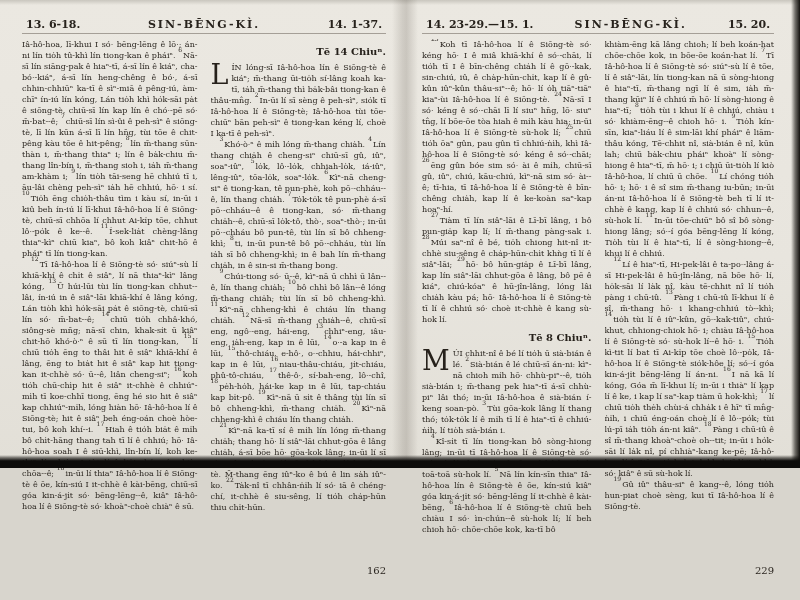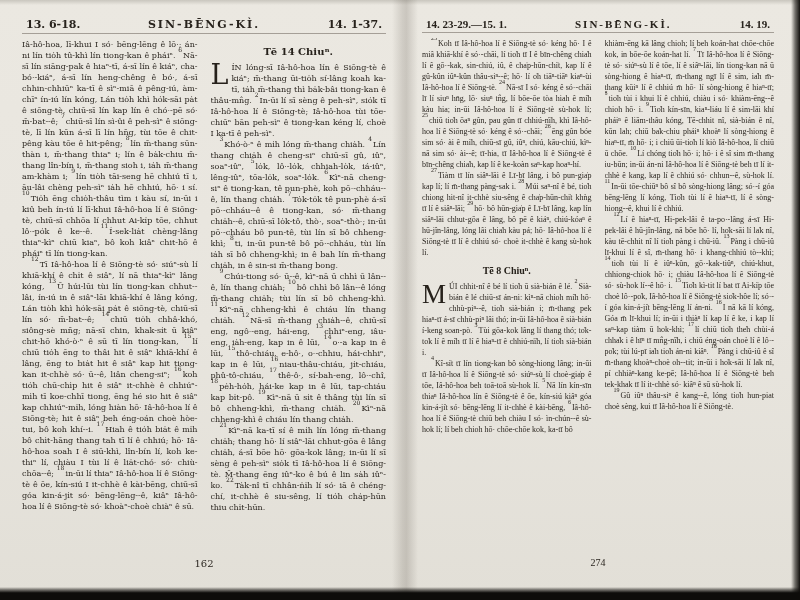--- a/index.html
+++ b/index.html
@@ -1,52 +1,52 @@
 <!DOCTYPE html>
 <html><head>
 <meta charset="utf-8">
 <style>
   * { margin:0; padding:0; box-sizing:border-box; }
   html,body { width:800px; height:600px; overflow:hidden; }
   body { font-family:"DejaVu Serif","Liberation Serif",serif; background:#d8d5cd; }
 
-  .scan { position:relative; width:800px; height:600px;
+  .scan { position:relative; width:800px; height:468px;
           background:linear-gradient(180deg,#ebe8e1 0%,#e8e5de 55%,#e2dfd7 100%); }
 
   .edge-top { position:absolute; top:0; left:0; right:0; height:5px;
               background:linear-gradient(#c9c6be,rgba(201,198,190,0)); }
   .edge-right { position:absolute; top:0; right:0; width:9px; height:100%;
               background:linear-gradient(90deg,rgba(20,18,14,0) 0%,rgba(20,18,14,.55) 45%,#12100d 100%); }
   .edge-bottom { position:absolute; left:0; right:0; bottom:0; height:13px;
               background:linear-gradient(rgba(18,16,13,0) 0%,rgba(18,16,13,.5) 20%,#0d0c0a 45%,#0d0c0a 100%); }
   .gutter { position:absolute; top:0; left:392px; width:26px; height:100%;
               background:linear-gradient(90deg,rgba(70,62,52,0) 0%,rgba(70,62,52,.16) 40%,rgba(70,62,52,.2) 55%,rgba(70,62,52,0) 100%); }
 
   .spread { position:absolute; top:8px; left:6px; right:14px; bottom:20px; display:flex; }
   .page { width:50%; position:relative; padding:10px 10px 0 16px; }
-  .page.pageR { padding:10px 12px 0 26px;font-family:Liberation Serif, serif; }
+  .page.pageR { padding:10px 12px 0 26px; }
 
   .pg-header { display:flex; justify-content:space-between; align-items:baseline;
                font-size:11px; font-weight:bold; color:#27221c; padding:0 4px 2px 4px;
                border-bottom:1px solid rgba(60,50,40,.4); }
   .pg-header .ctr { letter-spacing:2px; }
 
   .cols { display:flex; gap:13px; height:516px; overflow:hidden; margin-top:5px; }
   .col { flex:1; overflow:hidden; font-size:8px; line-height:11px; text-align:justify;
          color:#2b2620; word-spacing:0; }
 
   .blk { text-indent:9px; }
   .blk.cont { text-indent:0; }
   .blk.start { text-indent:0; }
   sup.vn { font-size:6px; line-height:0; position:relative; top:-2.5px; padding-right:1px; color:#2b2620; }
-  .chap { text-align:center; text-indent:0; font-weight:bold; font-size:10px;
+  .chap { text-align:right; text-indent:0; font-weight:bold; font-size:10px;
           margin:7px 0 5px 0; color:#26211b; }
   .dc { float:left; font-size:27px; line-height:24px; padding:1px 3px 0 0; color:#26211b; }
 
-  .pg-num { text-align:center; font-size:10px; color:#2b2620; margin-top:3px; }
+  .pg-num { text-align:right; font-size:10px; color:#2b2620; margin-top:10px; }
 </style>
 </head>
 <body>
 
 <div class="scan">
   <div class="edge-top"></div>
 
   <div class="spread">
 
     <section class="page pageL">
@@ -68,37 +68,37 @@
             <p class="blk"><sup class="vn">21</sup>Kìⁿ-nā ka-tī sí ê mi̍h lín lóng m̄-thang chia̍h; thang hō· lí siâⁿ-lāi chhut-gōa ê lâng chia̍h, á-sī bōe hō· gōa-kok lâng; in-ūi lí sī sèng ê peh-sìⁿ sio̍k tī Iâ-hô-hoa lí ê Siōng-tè. M̄-thang ēng iûⁿ-ko ê bú ê lin sa̍h iûⁿ-ko. <sup class="vn">22</sup>Ta̍k-nî tī chhân-n̍i̍h lí só· iā ê chéng-chí, it-chhè ê siu-sêng, lí tio̍h cha̍p-hūn thiu chi̍t-hūn. </p>
           </div>
       </div>
       <div class="pg-num">162</div>
     </section>
 
     <section class="page pageR">
       <header class="pg-header">
         <span>14. 23-29.—15. 1.</span>
         <span class="ctr">SIN-BĒNG-KÌ.</span>
-        <span>14. 19.</span>
+        <span>15. 20.</span>
       </header>
       <div class="cols">
         <div class="col" id="colR1">
             <p class="blk"><sup class="vn">23</sup>Koh tī Iâ-hô-hoa lí ê Siōng-tè só· kéng hō· I ê miâ khiā-khí ê só·-chāi, lí tio̍h tī I ê bīn-chêng chia̍h lí ê gō·-kak, sin-chiú, iû, ê cha̍p-hūn-chi̍t, kap lí ê gû-kûn iûⁿ-kûn thâu-siⁿ--ê; hō· lí o̍h tiāⁿ-tiāⁿ kiaⁿ-ùi Iâ-hô-hoa lí ê Siōng-tè. <sup class="vn">24</sup>Nā-sī I só· kéng ê só·-chāi lī lí siuⁿ hn̄g, lō· siuⁿ tn̂g, lí bōe-ōe tòa hiah ê mi̍h kàu hia; in-ūi Iâ-hô-hoa lí ê Siōng-tè sù-hok lí; <sup class="vn">25</sup>chiū tio̍h ōaⁿ gûn, pau gûn tī chhiú-n̍i̍h, khì Iâ-hô-hoa lí ê Siōng-tè só· kéng ê só·-chāi; <sup class="vn">26</sup>ēng gûn bóe sim só· ài ê mi̍h, chiū-sī gû, iûⁿ, chiú, kāu-chiú, kìⁿ-nā sim só· ài--ê; tī-hia, tī Iâ-hô-hoa lí ê Siōng-tè ê bīn-chêng chia̍h, kap lí ê ke-koàn saⁿ-kap hoaⁿ-hí. </p>
             <p class="blk"><sup class="vn">27</sup>Tiàm tī lín siâⁿ-lāi ê Lī-bī lâng, i bô pun-gia̍p kap lí; lí m̄-thang pàng-sak i. <sup class="vn">28</sup>Múi saⁿ-nî ê bé, tio̍h chiong hit-nî it-chhè siu-sêng ê cha̍p-hūn-chi̍t khǹg tī lí ê siâⁿ-lāi; <sup class="vn">29</sup>hō· bô hūn-gia̍p ê Lī-bī lâng, kap lín siâⁿ-lāi chhut-gōa ê lâng, bô pē ê kiáⁿ, chiú-kóaⁿ ê hū-jîn-lâng, lóng lâi chia̍h kàu pá; hō· Iâ-hô-hoa lí ê Siōng-tè tī lí ê chhiú só· choè it-chhè ê kang sù-hok lí. </p>
             <div class="chap">Tē 8 Chiuⁿ.</div>
             <p class="blk start"><span class="dc">M</span>ÚI chhit-nî ê bé lí tio̍h ū sià-bián ê lé. <sup class="vn">2</sup>Sià-bián ê lé chiū-sī án-ni: kìⁿ-nā chioh mi̍h hō· chhù-piⁿ--ê, tio̍h sià-bián i; m̄-thang pek hiaⁿ-tī á-sī chhù-piⁿ lâi thó; in-ūi Iâ-hô-hoa ê sià-bián í-keng soan-pò. <sup class="vn">3</sup>Tùi gōa-kok lâng lí thang thó; to̍k-to̍k lí ê mi̍h tī lí ê hiaⁿ-tī ê chhiú-n̍i̍h, lí tio̍h sià-bián i. </p>
             <p class="blk"><sup class="vn">4</sup>Kî-si̍t tī lín tiong-kan bô sòng-hiong lâng; in-ūi tī Iâ-hô-hoa lí ê Siōng-tè só· siúⁿ-sù lí choè-gia̍p ê tōe, Iâ-hô-hoa beh toā-toā sù-hok lí. <sup class="vn">5</sup>Nā lín kín-sīn thiaⁿ Iâ-hô-hoa lín ê Siōng-tè ê ōe, kín-siú kiâⁿ góa kin-á-ji̍t só· bēng-lēng lí it-chhè ê kài-bēng, <sup class="vn">6</sup>Iâ-hô-hoa lí ê Siōng-tè chiū beh chiàu I só· ìn-chún--ê sù-hok lí; lí beh chioh hō· chōe-chōe kok, ka-tī bô </p>
           </div>
         <div class="col" id="colR2">
             <p class="blk cont">khiàm-ēng kā lâng chioh; lí beh koán-hat chōe-chōe kok, in bōe-ōe koán-hat lí. <sup class="vn">7</sup>Tī Iâ-hô-hoa lí ê Siōng-tè só· siúⁿ-sù lí ê tōe, lí ê siâⁿ-lāi, lín tiong-kan nā ū sòng-hiong ê hiaⁿ-tī, m̄-thang ngī lí ê sim, ia̍h m̄-thang kūiⁿ lí ê chhiú m̄ hō· lí sòng-hiong ê hiaⁿ-tī; <sup class="vn">8</sup>tio̍h tùi i khui lí ê chhiú, chiàu i só· khiàm-ēng--ê chioh hō· i. <sup class="vn">9</sup>Tio̍h kín-sīn, kiaⁿ-liáu lí ê sim-lāi khí pháiⁿ ê liām-thâu kóng, Tē-chhit nî, sià-bián ê nî, kūn lah; chiū ba̍k-chiu pháiⁿ khoàⁿ lí sòng-hiong ê hiaⁿ-tī, m̄ hō· i; i chiū ūi-tio̍h lí kiò Iâ-hô-hoa, lí chiū ū chōe. <sup class="vn">10</sup>Lí chóng tio̍h hō· i; hō· i ê sî sim m̄-thang iu-būn; in-ūi án-ni Iâ-hô-hoa lí ê Siōng-tè beh tī lí it-chhè ê kang, kap lí ê chhiú só· chhun--ê, sù-hok lí. <sup class="vn">11</sup>In-ūi tōe-chiūⁿ bô sî bô sòng-hiong lâng; só·-í góa bēng-lēng lí kóng, Tio̍h tùi lí ê hiaⁿ-tī, lí ê sòng-hiong--ê, khui lí ê chhiú. </p>
             <p class="blk"><sup class="vn">12</sup>Lí ê hiaⁿ-tī, Hi-pek-lâi ê ta-po·-lâng á-sī Hi-pek-lâi ê hū-jîn-lâng, nā bōe hō· lí, ho̍k-sāi lí la̍k nî, kàu tē-chhit nî lí tio̍h pàng i chū-iû. <sup class="vn">13</sup>Pàng i chū-iû lī-khui lí ê sî, m̄-thang hō· i khang-chhiú tò--khì; <sup class="vn">14</sup>tio̍h tùi lí ê iûⁿ-kûn, gō·-kak-tiûⁿ, chiú-khut, chhiong-chiok hō· i; chiàu Iâ-hô-hoa lí ê Siōng-tè só· sù-hok lí--ê hō· i. <sup class="vn">15</sup>Tio̍h kì-tit lí bat tī Ai-ki̍p tōe choè lô·-po̍k, Iâ-hô-hoa lí ê Siōng-tè sio̍k-hôe lí; só·-í góa kin-á-ji̍t bēng-lēng lí án-ni. <sup class="vn">16</sup>I nā kā lí kóng, Góa m̄ lī-khui lí; in-ūi i thiàⁿ lí kap lí ê ke, i kap lí saⁿ-kap tiàm ū hok-khì; <sup class="vn">17</sup>lí chiū tio̍h the̍h chùi-á chha̍k i ê hīⁿ tī mn̂g-n̍i̍h, i chiū éng-oán choè lí ê lô·-po̍k; tùi lú-pī ia̍h tio̍h án-ni kiâⁿ. <sup class="vn">18</sup>Pàng i chū-iû ê sî m̄-thang khoàⁿ-choè oh--tit; in-ūi i ho̍k-sāi lí la̍k nî, pí chhiàⁿ-kang ke-pē; Iâ-hô-hoa lí ê Siōng-tè beh tek-khak tī lí it-chhè só· kiâⁿ ê sū sù-hok lí. </p>
             <p class="blk"><sup class="vn">19</sup>Gû iûⁿ thâu-siⁿ ê kang--ê, lóng tio̍h hun-piat choè sèng, kui tī Iâ-hô-hoa lí ê Siōng-tè. </p>
           </div>
       </div>
-      <div class="pg-num">274</div>
+      <div class="pg-num">229</div>
     </section>
 
   </div>
 
   <div class="gutter"></div>
   <div class="edge-right"></div>
   <div class="edge-bottom"></div>
 </div>
 
 </body></html>

